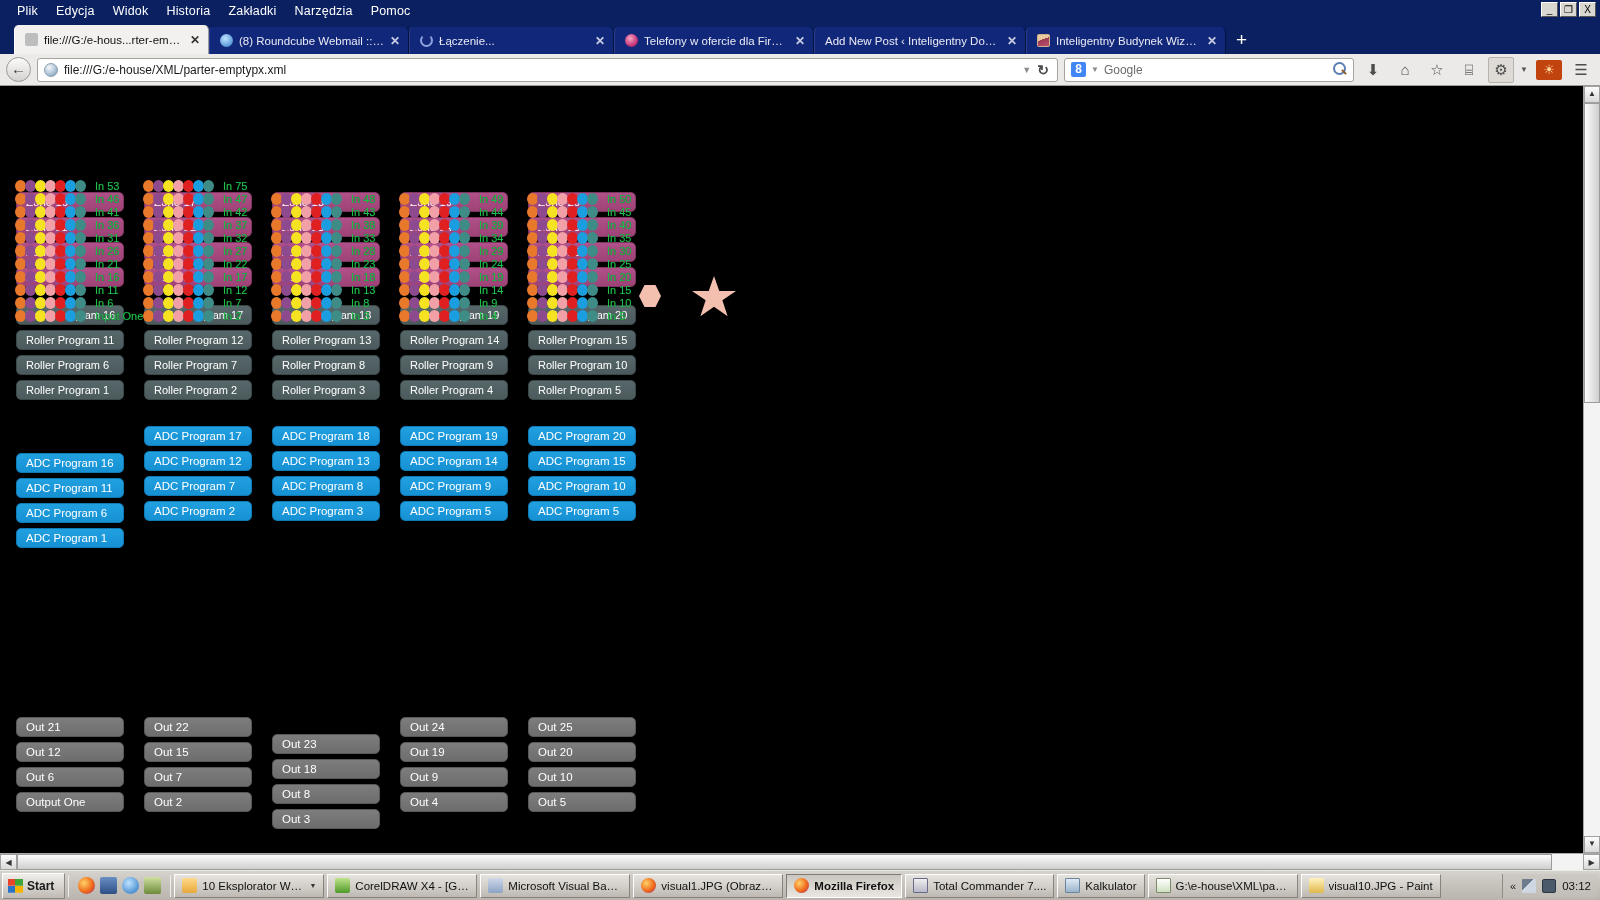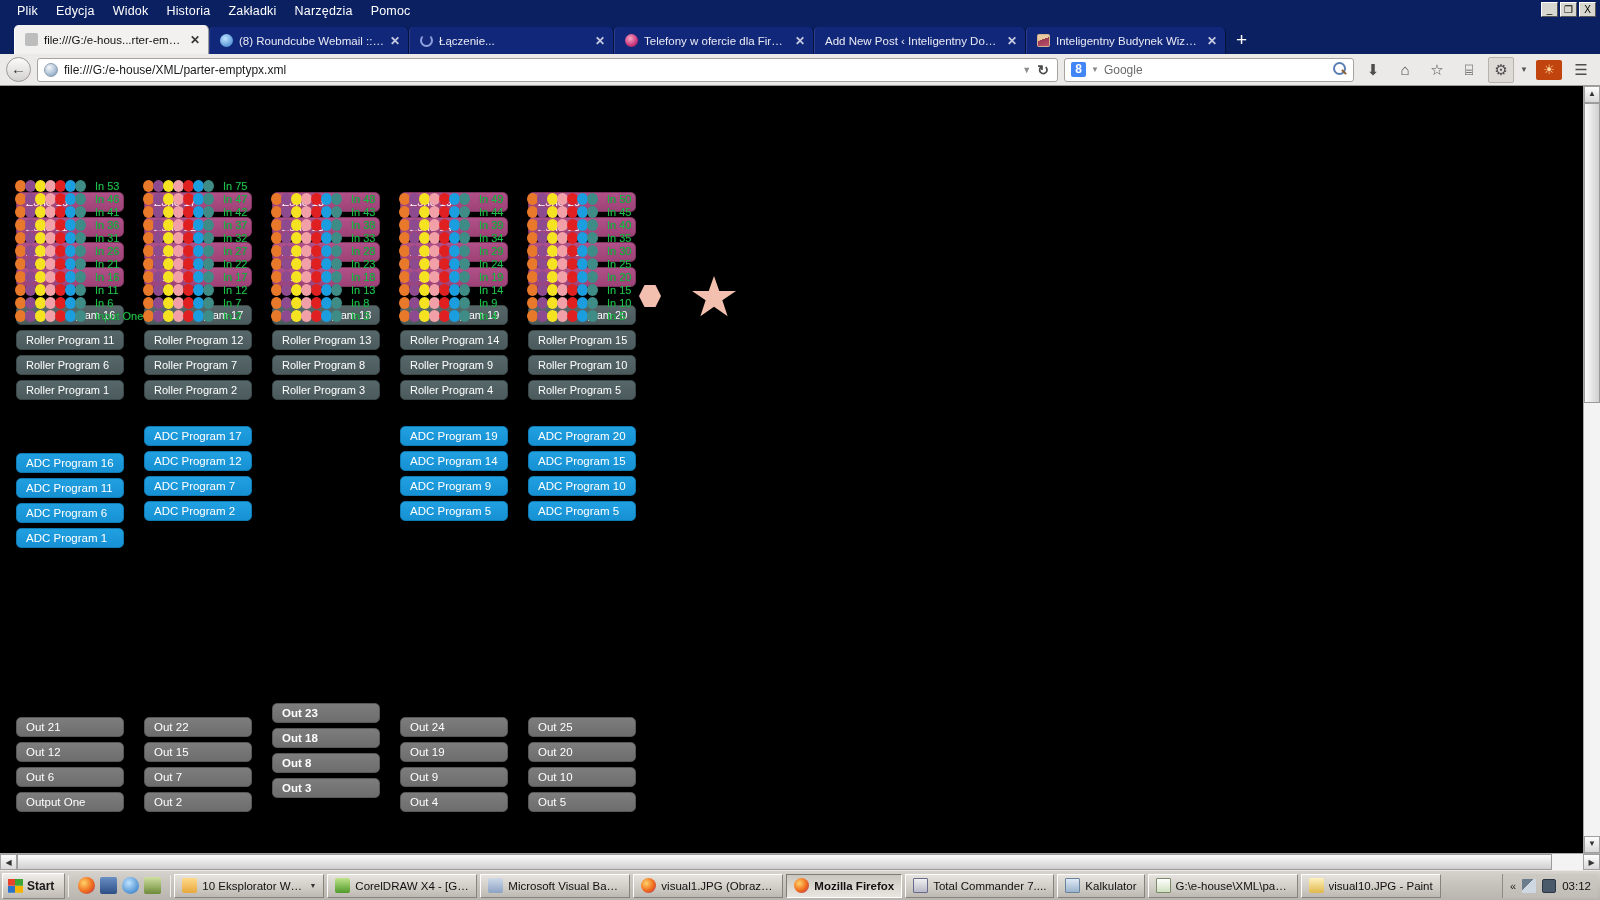--- a/index.html
+++ b/index.html
@@ -458,20 +458,26 @@
           <div class="btn adc-btn">ADC Program 11</div>
           <div class="btn adc-btn">ADC Program 6</div>
           <div class="btn adc-btn">ADC Program 1</div>
         </div>
         <div class="grid-col" style="position: absolute; left: 144px; top: 340px;">
           <div class="btn adc-btn">ADC Program 17</div>
           <div class="btn adc-btn">ADC Program 12</div>
           <div class="btn adc-btn">ADC Program 7</div>
           <div class="btn adc-btn">ADC Program 2</div>
         </div>
+        <div class="grid-col" style="position: absolute; left: 272px; top: 340px;">
+          <div class="btn adc-btn">ADC Program 18</div>
+          <div class="btn adc-btn">ADC Program 13</div>
+          <div class="btn adc-btn">ADC Program 8</div>
+          <div class="btn adc-btn">ADC Program 3</div>
+        </div>
         <div class="grid-col" style="position: absolute; left: 400px; top: 340px;">
           <div class="btn adc-btn">ADC Program 19</div>
           <div class="btn adc-btn">ADC Program 14</div>
           <div class="btn adc-btn">ADC Program 9</div>
           <div class="btn adc-btn">ADC Program 5</div>
         </div>
         <div class="grid-col" style="position: absolute; left: 528px; top: 340px;">
           <div class="btn adc-btn">ADC Program 20</div>
           <div class="btn adc-btn">ADC Program 15</div>
           <div class="btn adc-btn">ADC Program 10</div>
@@ -482,21 +488,21 @@
           <div class="btn out-btn">Out 12</div>
           <div class="btn out-btn">Out 6</div>
           <div class="btn out-btn">Output One</div>
         </div>
         <div class="grid-col" style="position: absolute; left: 144px; top: 631px;">
           <div class="btn out-btn">Out 22</div>
           <div class="btn out-btn">Out 15</div>
           <div class="btn out-btn">Out 7</div>
           <div class="btn out-btn">Out 2</div>
         </div>
-        <div class="grid-col" style="position: absolute; left: 272px; top: 617px; font-weight: bold;">
+        <div class="grid-col" style="position: absolute; left: 272px; top: 648px;">
           <div class="btn out-btn">Out 23</div>
           <div class="btn out-btn">Out 18</div>
           <div class="btn out-btn">Out 8</div>
           <div class="btn out-btn">Out 3</div>
         </div>
         <div class="grid-col" style="position: absolute; left: 400px; top: 631px; text-align: right;">
           <div class="btn out-btn">Out 24</div>
           <div class="btn out-btn">Out 19</div>
           <div class="btn out-btn">Out 9</div>
           <div class="btn out-btn">Out 4</div>

